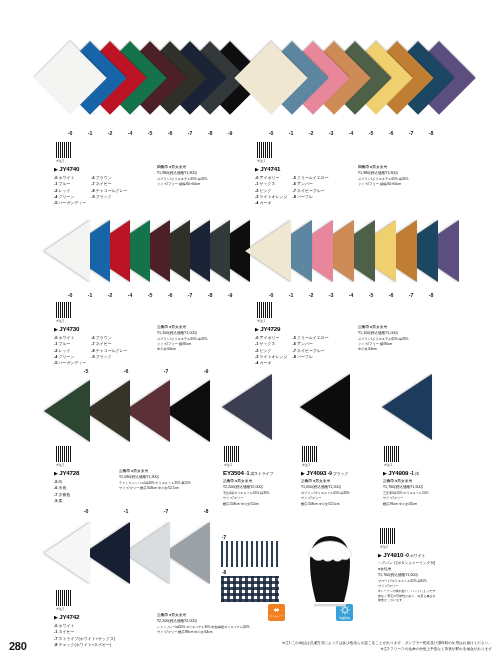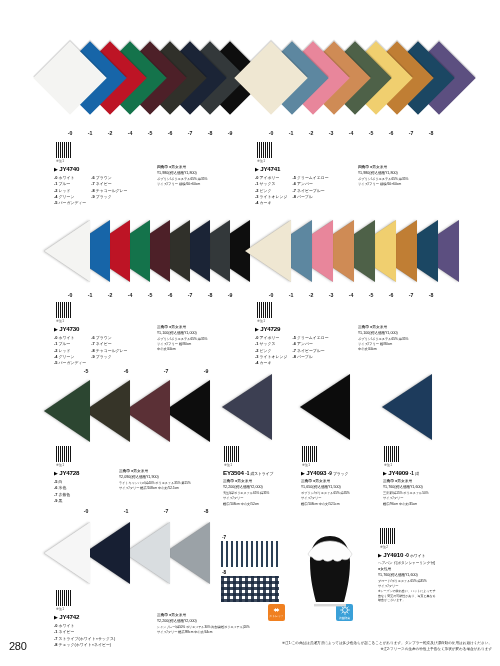--- a/index.html
+++ b/index.html
@@ -50,21 +50,21 @@
   .sku .tri-mark { font-size: 5px; }
   .colorlist { display: flex; gap: 5px; margin-top: 1.5px; }
   .colcol { display: flex; flex-direction: column; }
   .coli { font-size: 3.9px; line-height: 1.62; white-space: nowrap; color: #111; }
   .coli b { font-weight: bold; }
   .spec { font-size: 3.7px; line-height: 1.62; color: #111; white-space: nowrap; }
   .spec .hd { font-weight: bold; }
 
   .pagenum {
     position: absolute; left: 9px; bottom: 14px;
-    font-size: 11px; font-weight: normal; color: #111; letter-spacing: -.3px;
+    font-size: 11px; font-weight: bold; color: #111; letter-spacing: -.3px;
   }
   .footnote {
     position: absolute; right: 8px; bottom: 14px;
     font-size: 3.6px; line-height: 1.7; color: #222; text-align: right;
   }
 
   .badge {
     position: absolute; width: 17px; height: 17px;
     border-radius: 2px; display: flex; flex-direction: column;
     align-items: center; justify-content: center;

